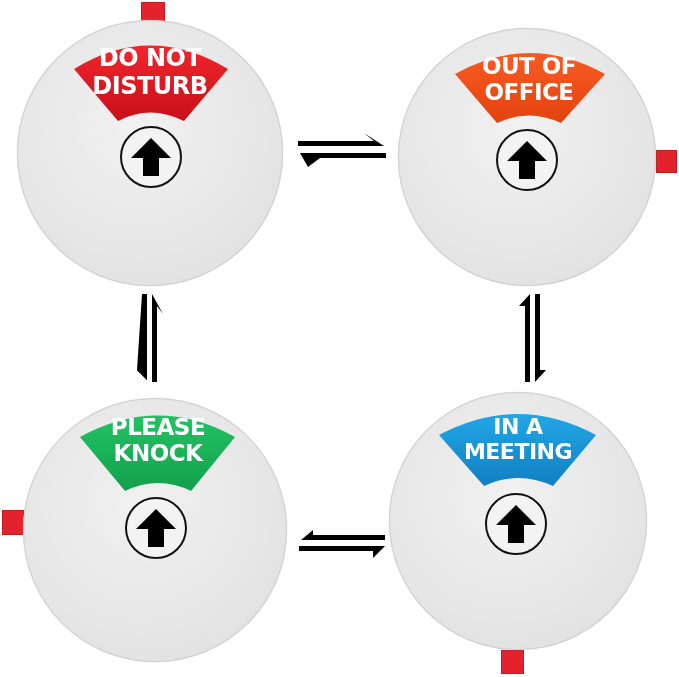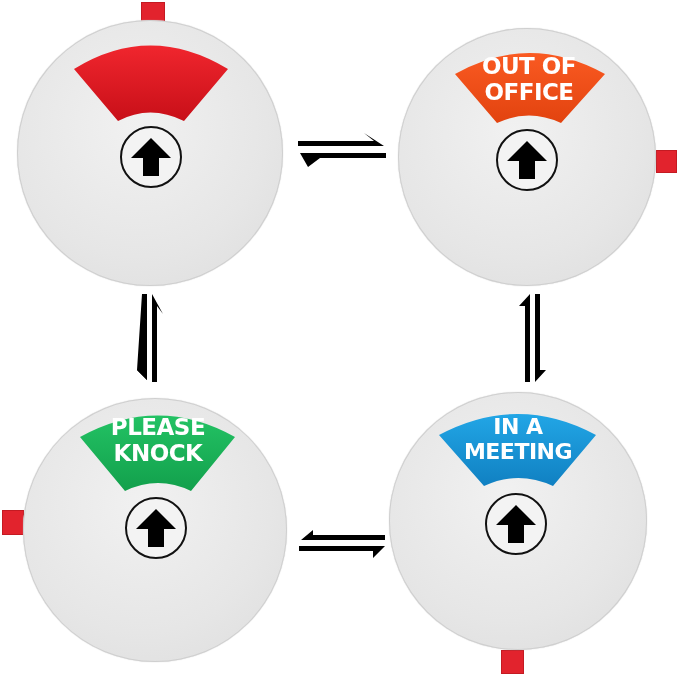--- a/index.html
+++ b/index.html
@@ -26,20 +26,22 @@
   <div class="disc" style="left:17px;top:20px;width:266px;height:266px;"></div>
   <svg class="banner-svg" width="300" height="300">
     <defs>
       <linearGradient id="g-red" x1="0" y1="0" x2="0" y2="1">
         <stop offset="0" stop-color="#f0262e"></stop>
         <stop offset="1" stop-color="#c80f18"></stop>
       </linearGradient>
     </defs>
     <path d="M74,69 Q150,22 228,69 L184,121 Q150,104 118,121 Z" fill="url(#g-red)"></path>
   </svg>
+  <div class="banner-text" style="top:46px;font-size:24px;">DO NOT</div>
+  <div class="banner-text" style="top:74px;font-size:24px;">DISTURB</div>
   <div class="knob" style="left:120px;top:126px;width:62px;height:62px;">
     <svg width="58" height="58" viewBox="0 0 58 58">
       <path d="M29,10 L49,30 L37,30 L37,48 L21,48 L21,30 L9,30 Z" fill="#000"></path>
     </svg>
   </div>
 </div>
 
 <div class="sign" style="left:379px;top:0;width:300px;height:300px;">
   <div class="tab" style="left:277px;top:150px;width:21px;height:23px;"></div>
   <div class="disc" style="left:19px;top:28px;width:258px;height:258px;"></div>

